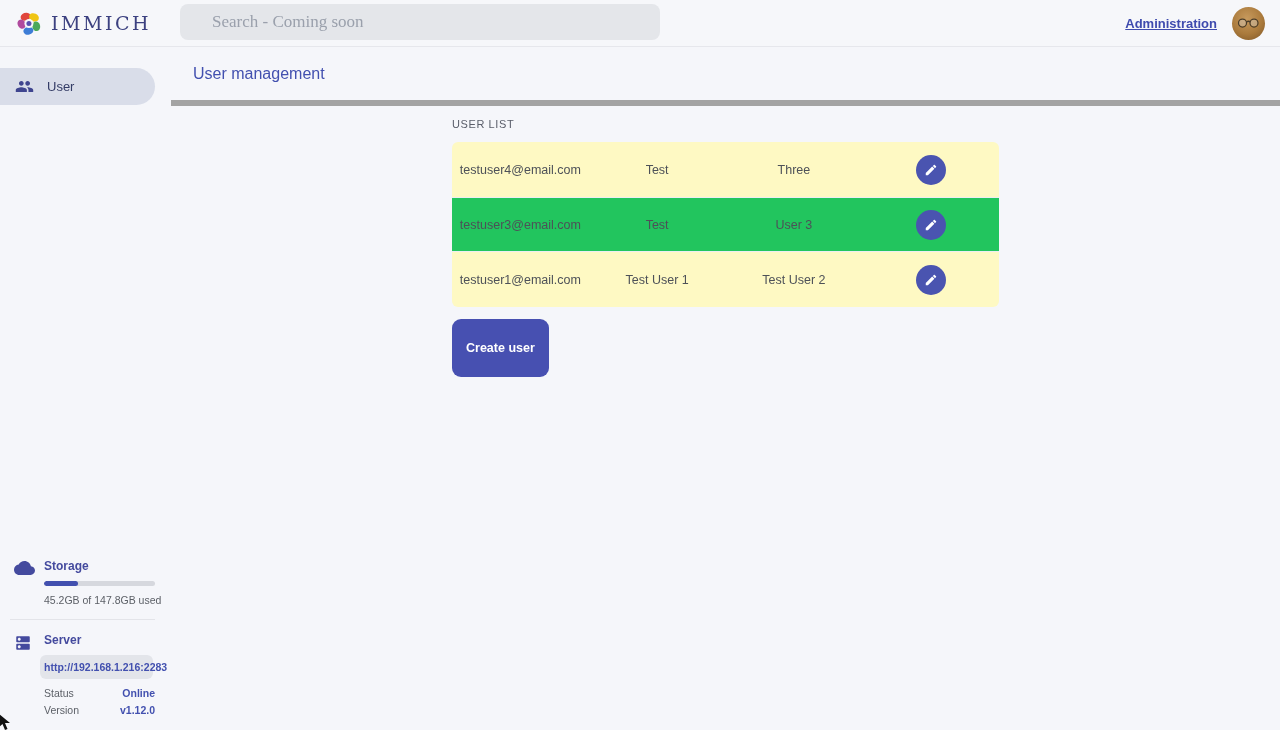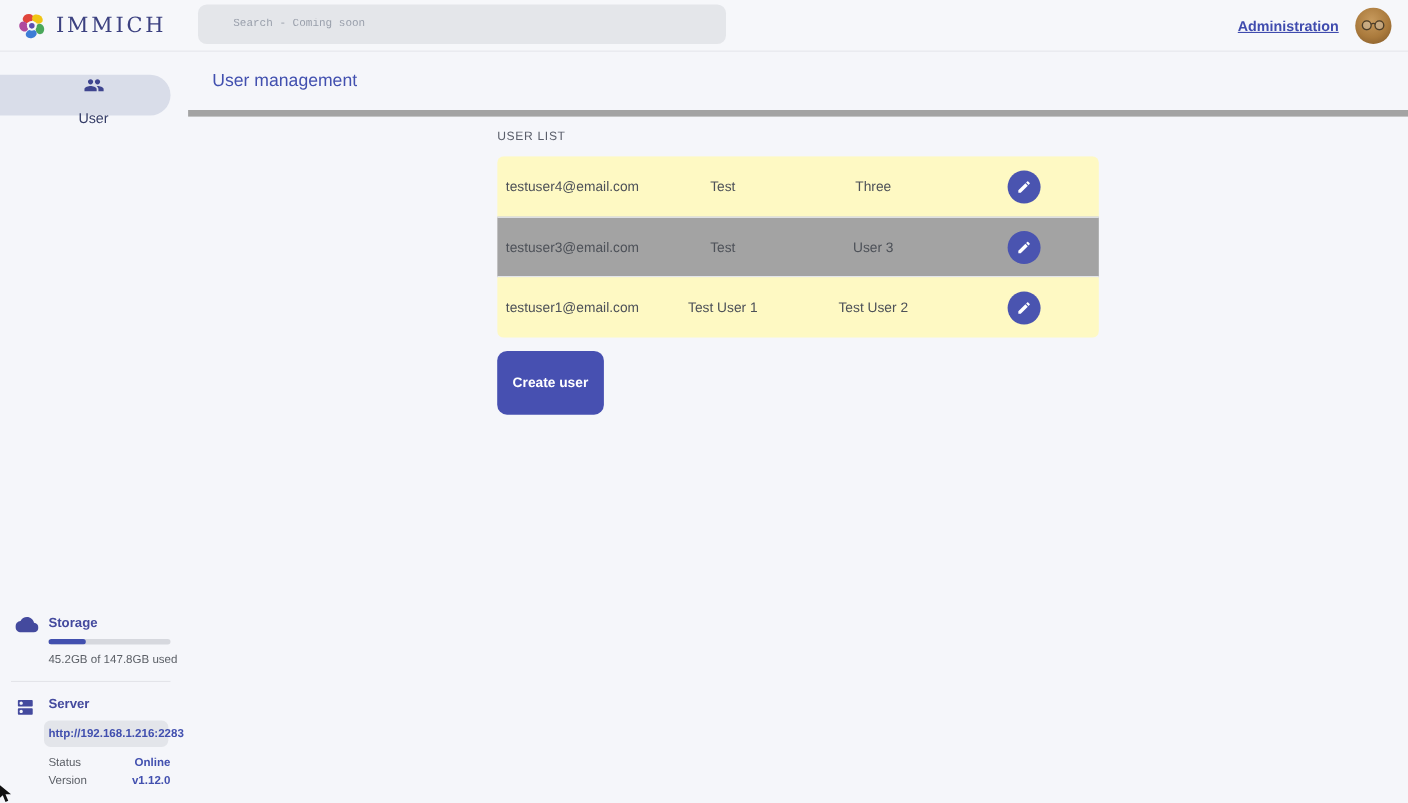--- a/index.html
+++ b/index.html
@@ -23,43 +23,42 @@
   .brand-name {
     font-family: "DejaVu Serif", serif;
     font-size: 19px; letter-spacing: 2.5px; color: #3c4180; font-weight: 500;
   }
   .search-wrap {
     position: absolute; left: 180px; top: 4px; width: 480px; height: 36px;
   }
   .search-input {
     width: 100%; height: 100%; border: none; outline: none;
     background: #e4e6ea; border-radius: 8px;
-    padding-left: 32px; font-size: 10px; color: #555;
-    font-family: Liberation Mono, monospace;
+    padding-left: 32px; font-size: 17px; color: #555;
+    font-family: Liberation Serif, serif;
   }
   .search-input::placeholder { color: #9aa0ac; }
   .topbar-right { margin-left: auto; display: flex; align-items: center; gap: 15px; padding-right: 15px; }
   .admin-link {
     font-size: 13px; font-weight: bold; color: #3f4bae; text-decoration: underline; cursor: pointer;
   }
   .avatar {
     width: 33px; height: 33px; border-radius: 50%;
     background: radial-gradient(circle at 45% 35%, #c79a5d 0%, #aa7a3c 55%, #7d5526 100%);
     position: relative; overflow: hidden; cursor: pointer;
   }
   .avatar svg { position: absolute; left: 5px; top: 11px; }
 
   
   .sidebar { position: absolute; top: 47px; left: 0; width: 155px; bottom: 0; }
   .side-item {
     margin-top: 21px; height: 37px; width: 155px;
     background: #d9dde9; border-radius: 0 9999px 9999px 0;
     display: flex; align-items: center; gap: 13px; padding-left: 15px;
     cursor: pointer;
-    flex-direction: column;
   }
   .side-item-label { font-size: 13px; color: #343c66; }
 
   .side-bottom { position: absolute; bottom: 14px; left: 0; width: 155px; }
   .widget-row { display: flex; padding-left: 14px; }
   .widget-icon { width: 22px; flex: none; padding-top: 1px; }
   .widget-body { margin-left: 8px; width: 111px; }
   .widget-title { font-size: 12px; font-weight: bold; color: #444a9e; margin-bottom: 8px; }
   .progress-track { width: 100%; height: 5px; background: #d6d8de; border-radius: 3px; overflow: hidden; }
   .progress-fill { height: 100%; background: #4250af; border-radius: 3px; }
@@ -89,21 +88,21 @@
   .table-head {
     display: flex; height: 34px; align-items: center;
     background: #fbfbfd; border: 1px solid #e8e9ee; border-radius: 10px;
     margin-bottom: 5px;
   }
   .th { flex: 1; text-align: center; font-size: 12.5px; font-weight: 500; color: #4853b0; }
 
   .table-body { border-radius: 6px; overflow: hidden; }
   .tr { display: flex; height: 55px; align-items: center; }
   .tr.odd { background: #fef9c3; }
-  .tr.even { background: #a3a3a3; border-top: 1px solid #eceef2; border-bottom: 1px solid #eceef2; }
+  .tr.even { background: #22c55e; border-top: 1px solid #eceef2; border-bottom: 1px solid #eceef2; }
   .td { flex: 1; text-align: center; font-size: 12.5px; color: #4d5158; }
   .td-edit { flex: 1; display: flex; justify-content: center; }
   .edit-btn {
     width: 30px; height: 30px; border-radius: 50%; border: none;
     background: #4a54b0; display: flex; align-items: center; justify-content: center;
     cursor: pointer;
   }
 
   .create-btn {
     margin-top: 12px; background: #4750b1; color: #fff;

